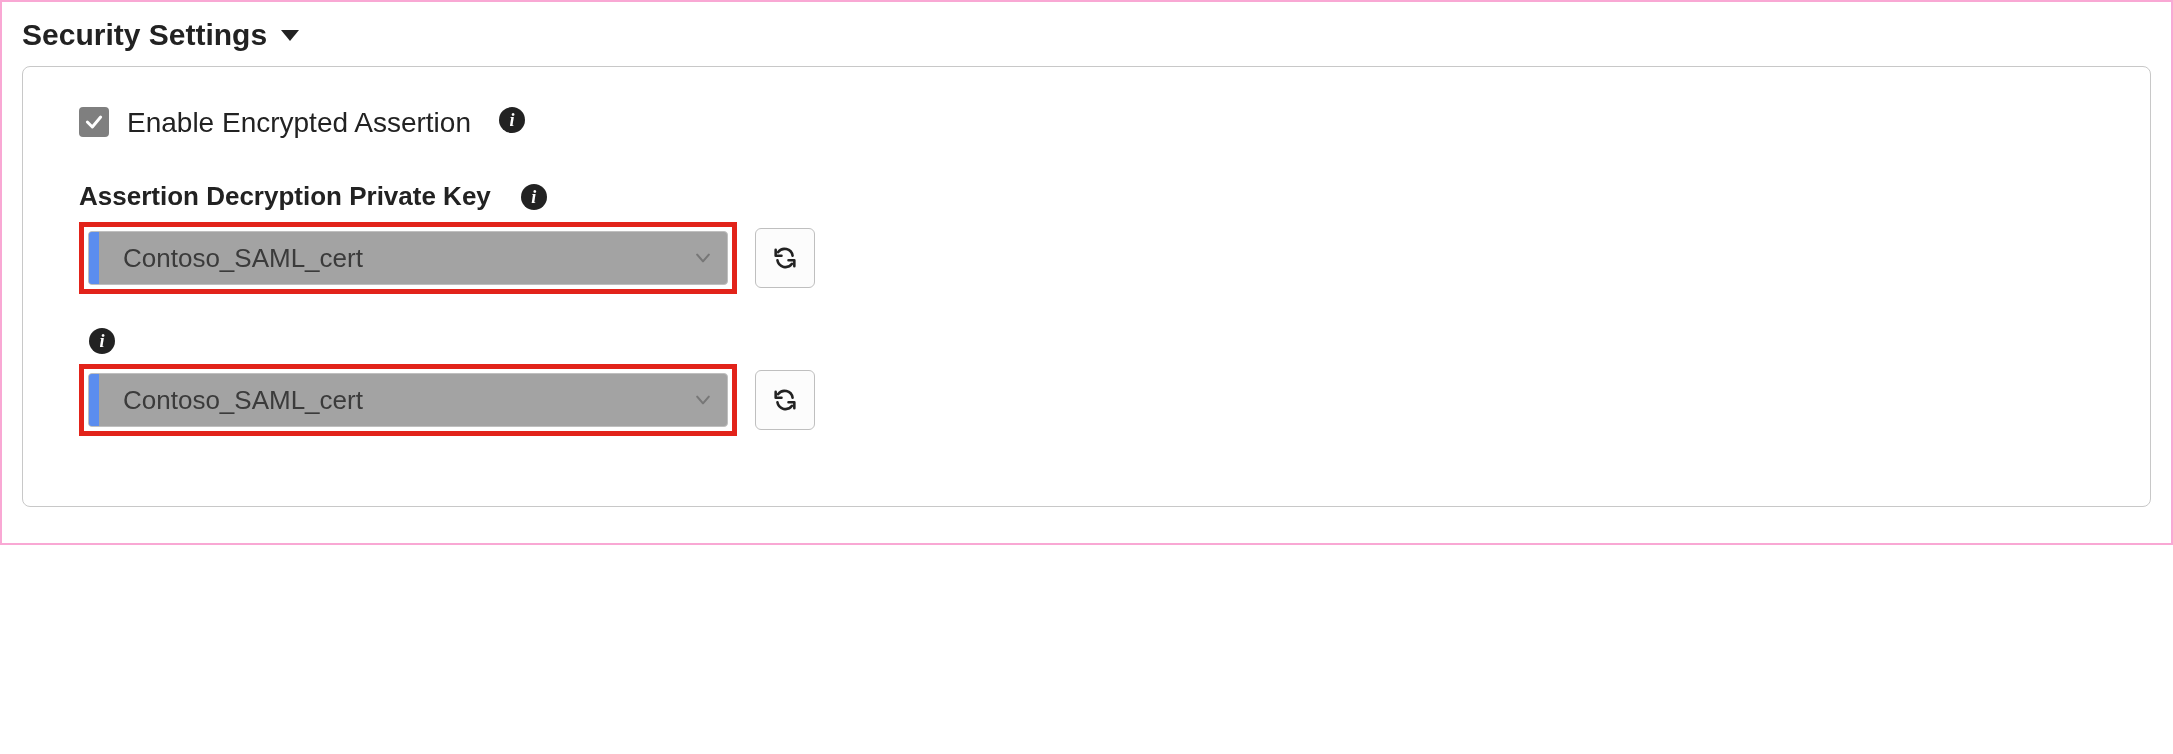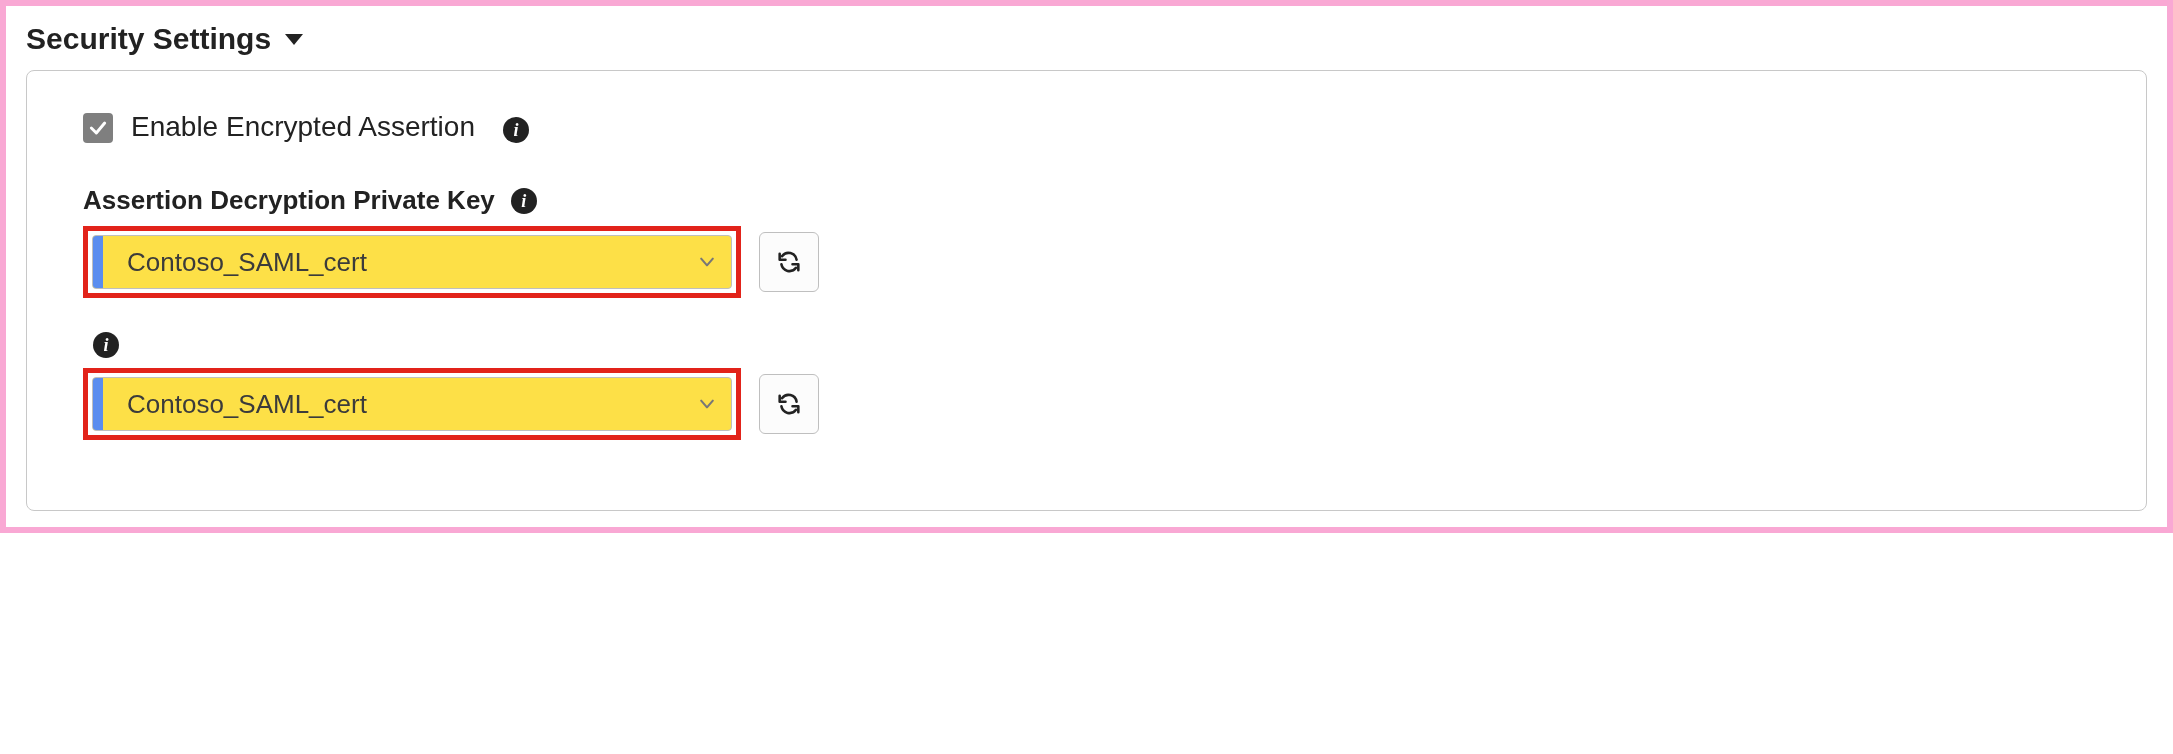--- a/index.html
+++ b/index.html
@@ -4,24 +4,24 @@
 <style>
   html, body {
     margin: 0;
     padding: 0;
     font-family: "Helvetica Neue", Arial, sans-serif;
     color: #222;
     background: #fff;
     font-size: 20px;
   }
   .outer {
-    border: 6px solid #f9a8d4;
+    border: 2px solid #f9a8d4;
     box-sizing: border-box;
     width: 100%;
-    padding: 12px 20px 16px 20px;
+    padding: 12px 20px 36px 20px;
   }
   .section-header {
     display: flex;
     align-items: center;
     gap: 14px;
     font-weight: 700;
     font-size: 30px;
     margin: 4px 0 14px 0;
     cursor: pointer;
   }
@@ -32,21 +32,21 @@
     border-top: 11px solid #222;
     display: inline-block;
   }
   .section-body {
     border: 1px solid #c8c8c8;
     border-radius: 8px;
     padding: 40px 56px 48px 56px;
   }
   .row-inline {
     display: flex;
-    align-items: flex-end;
+    align-items: flex-start;
     gap: 18px;
     margin-bottom: 42px;
   }
   .check {
     width: 30px; height: 30px;
     border-radius: 4px;
     background: #7f7f7f;
     display: flex; align-items: center; justify-content: center;
     color: #fff;
   }
@@ -68,21 +68,21 @@
   }
   .field-block {
     margin-top: 8px;
     margin-bottom: 22px;
   }
   .field-label {
     font-weight: 700;
     font-size: 26px;
     display:flex;
     align-items:center;
-    gap: 6px;
+    gap: 20px;
     margin-bottom: 10px;
   }
   .select-row {
     display:flex;
     align-items:stretch;
     gap: 18px;
   }
   .highlight-wrap {
     border: 5px solid #e2231a;
     padding: 4px;
@@ -90,21 +90,21 @@
     box-sizing: border-box;
   }
   .select {
     width: 640px;
     height: 54px;
     border: 1px solid #bfbfbf;
     border-radius: 4px;
     display: flex;
     align-items: stretch;
     box-sizing: border-box;
-    background: #fde047;
+    background: #a3a3a3;
     cursor: pointer;
   }
   .select .accent {
     width: 10px;
     background: #5b8def;
     border-top-left-radius: 3px;
     border-bottom-left-radius: 3px;
   }
   .select .value {
     flex: 1;

